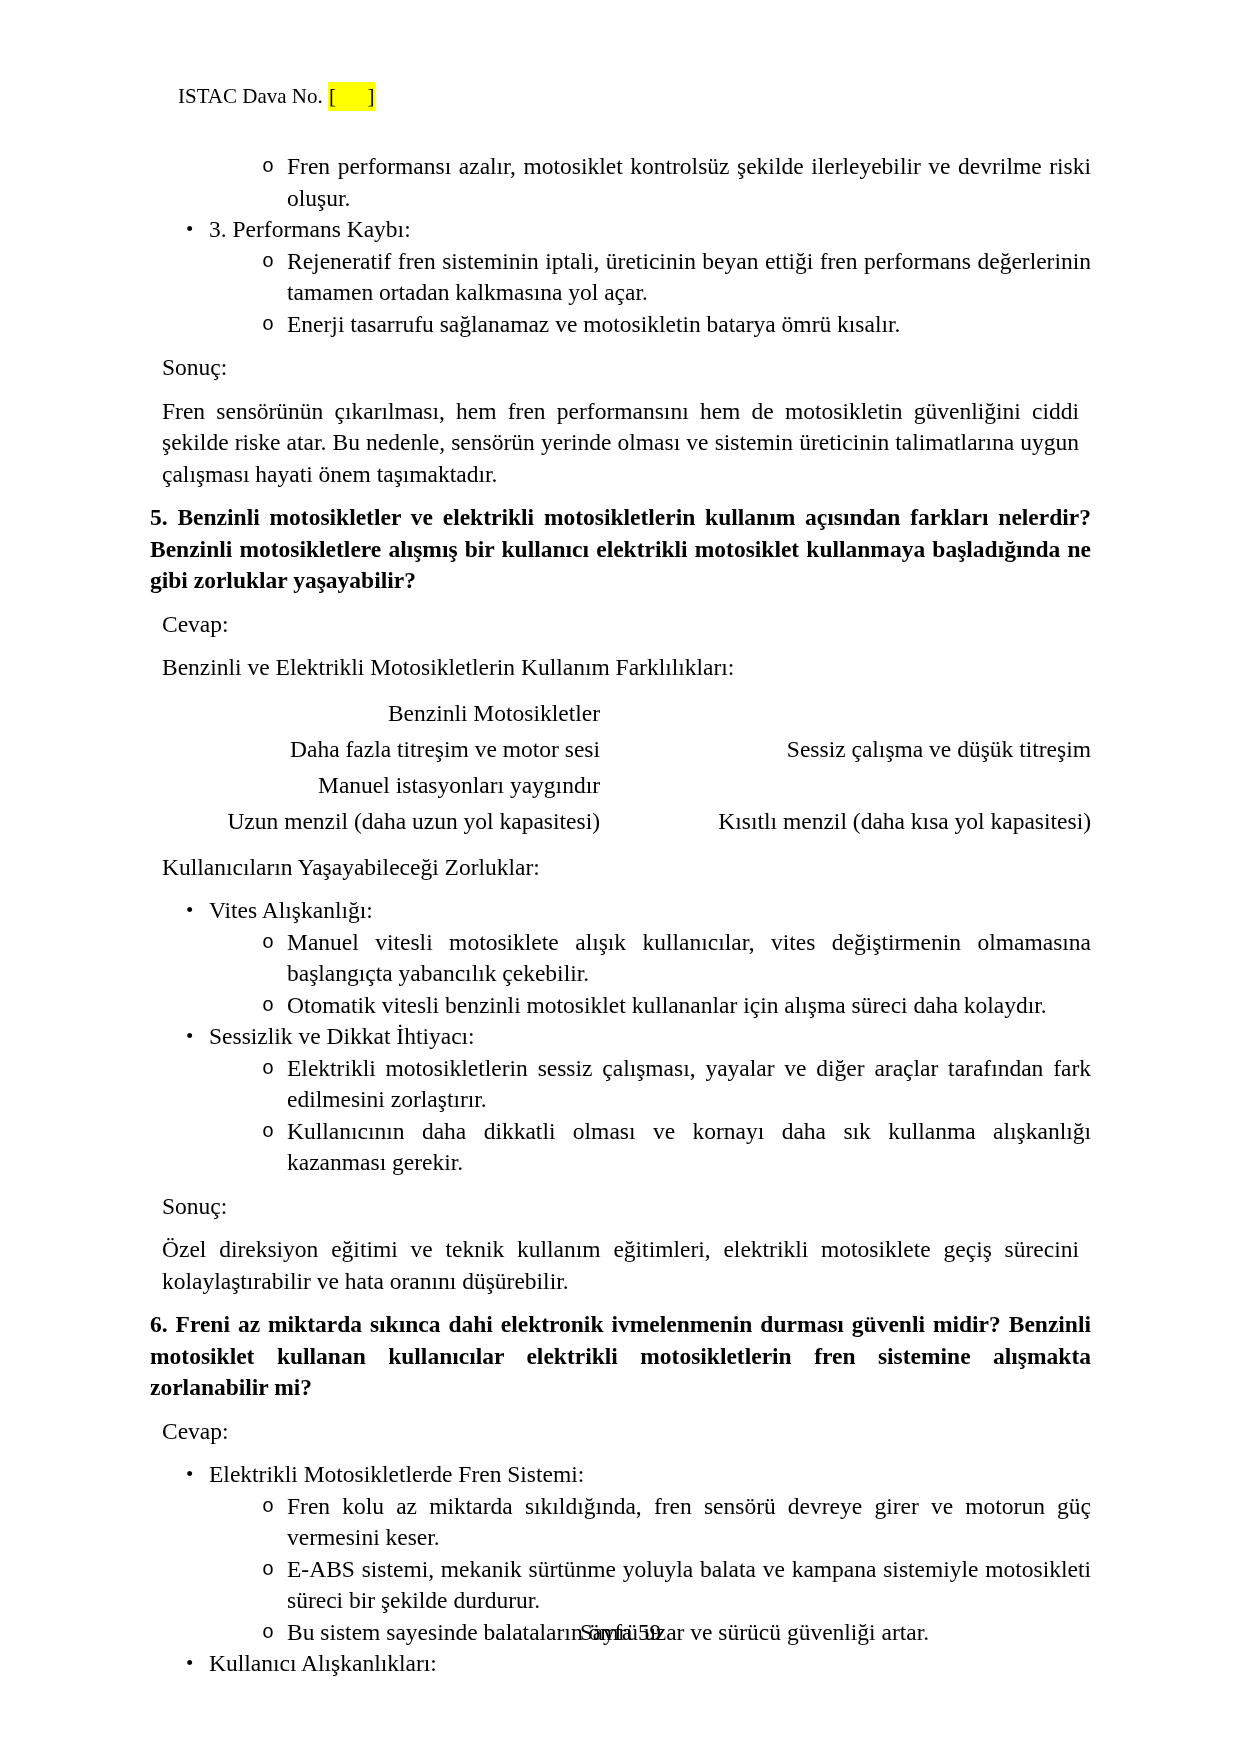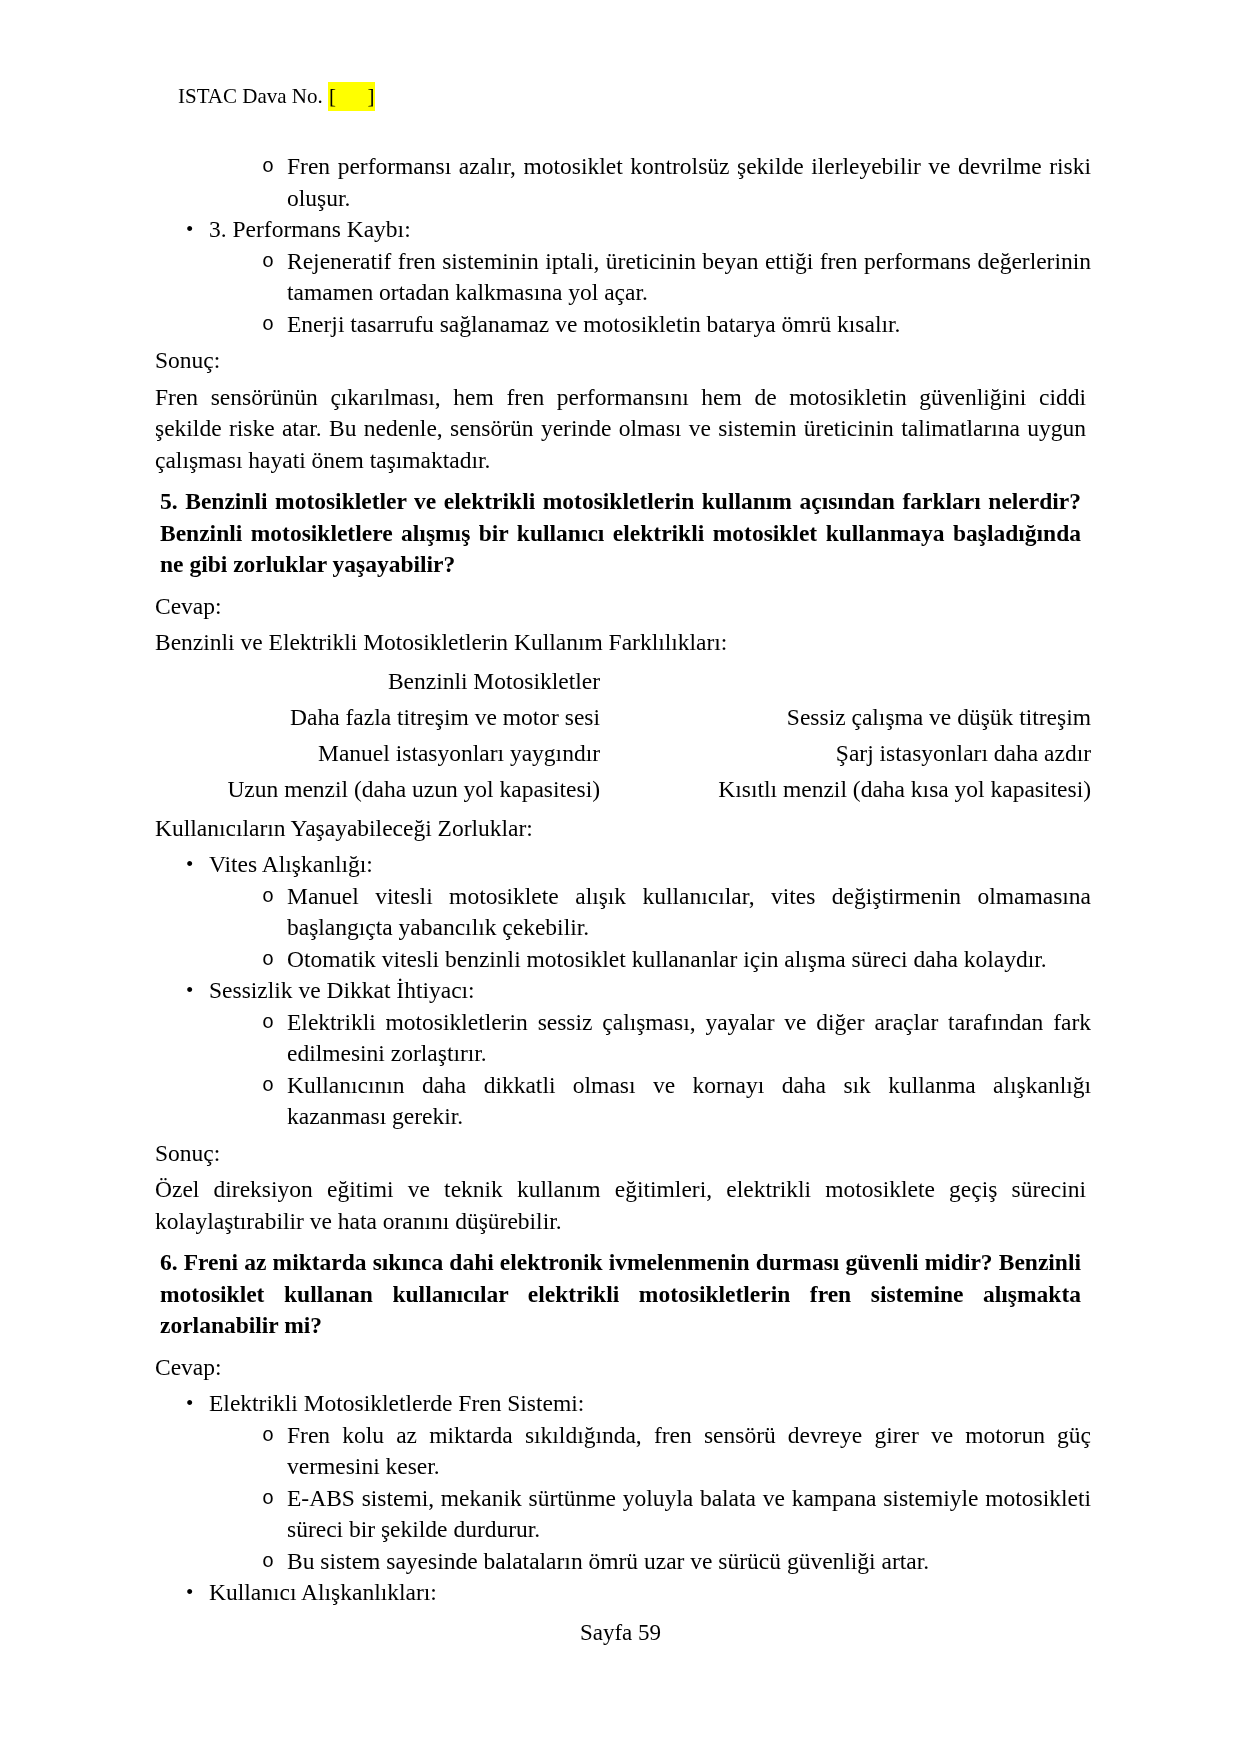--- a/index.html
+++ b/index.html
@@ -28,22 +28,22 @@
   }
   .doc-body {
     position: absolute;
     left: 150px;
     top: 151px;
     width: 941px;
     font-size: 23.5px;
     line-height: 31.5px;
     text-align: justify;
   }
-  .para { margin: 5px; }
-  .q-para { margin: 10px; font-weight: bold; }
+  .para { margin: 12px; }
+  .q-para { margin: 0; font-weight: bold; }
   .li1 { position: relative; padding-left: 59px; margin: 0; }
   .li1 > .marker {
     position: absolute;
     left: 36px;
     top: 0;
     font-size: 21px;
   }
   .li2 { position: relative; padding-left: 137px; margin: 0; }
   .li2 > .marker {
     position: absolute;
@@ -83,21 +83,20 @@
     <div class="cmp-table">
       <div class="trow">
         <div class="tcell1">Benzinli Motosikletler</div>
       </div>
       <div class="trow">
         <div class="tcell1">Daha fazla titreşim ve motor sesi</div>
         <div class="tcell2">Sessiz çalışma ve düşük titreşim</div>
       </div>
       <div class="trow">
         <div class="tcell1">Manuel istasyonları yaygındır</div>
-        <div class="tcell2">Şarj istasyonları daha azdır</div>
       </div>
       <div class="trow">
         <div class="tcell1">Uzun menzil (daha uzun yol kapasitesi)</div>
         <div class="tcell2">Kısıtlı menzil (daha kısa yol kapasitesi)</div>
       </div>
     </div>
     <div class="para">Kullanıcıların Yaşayabileceği Zorluklar:</div>
     <div class="li1"><span class="marker">•</span><span>Vites Alışkanlığı:</span></div>
     <div class="li2"><span class="marker">o</span><span>Manuel vitesli motosiklete alışık kullanıcılar, vites değiştirmenin olmamasına başlangıçta yabancılık çekebilir.</span></div>
     <div class="li2"><span class="marker">o</span><span>Otomatik vitesli benzinli motosiklet kullananlar için alışma süreci daha kolaydır.</span></div>

